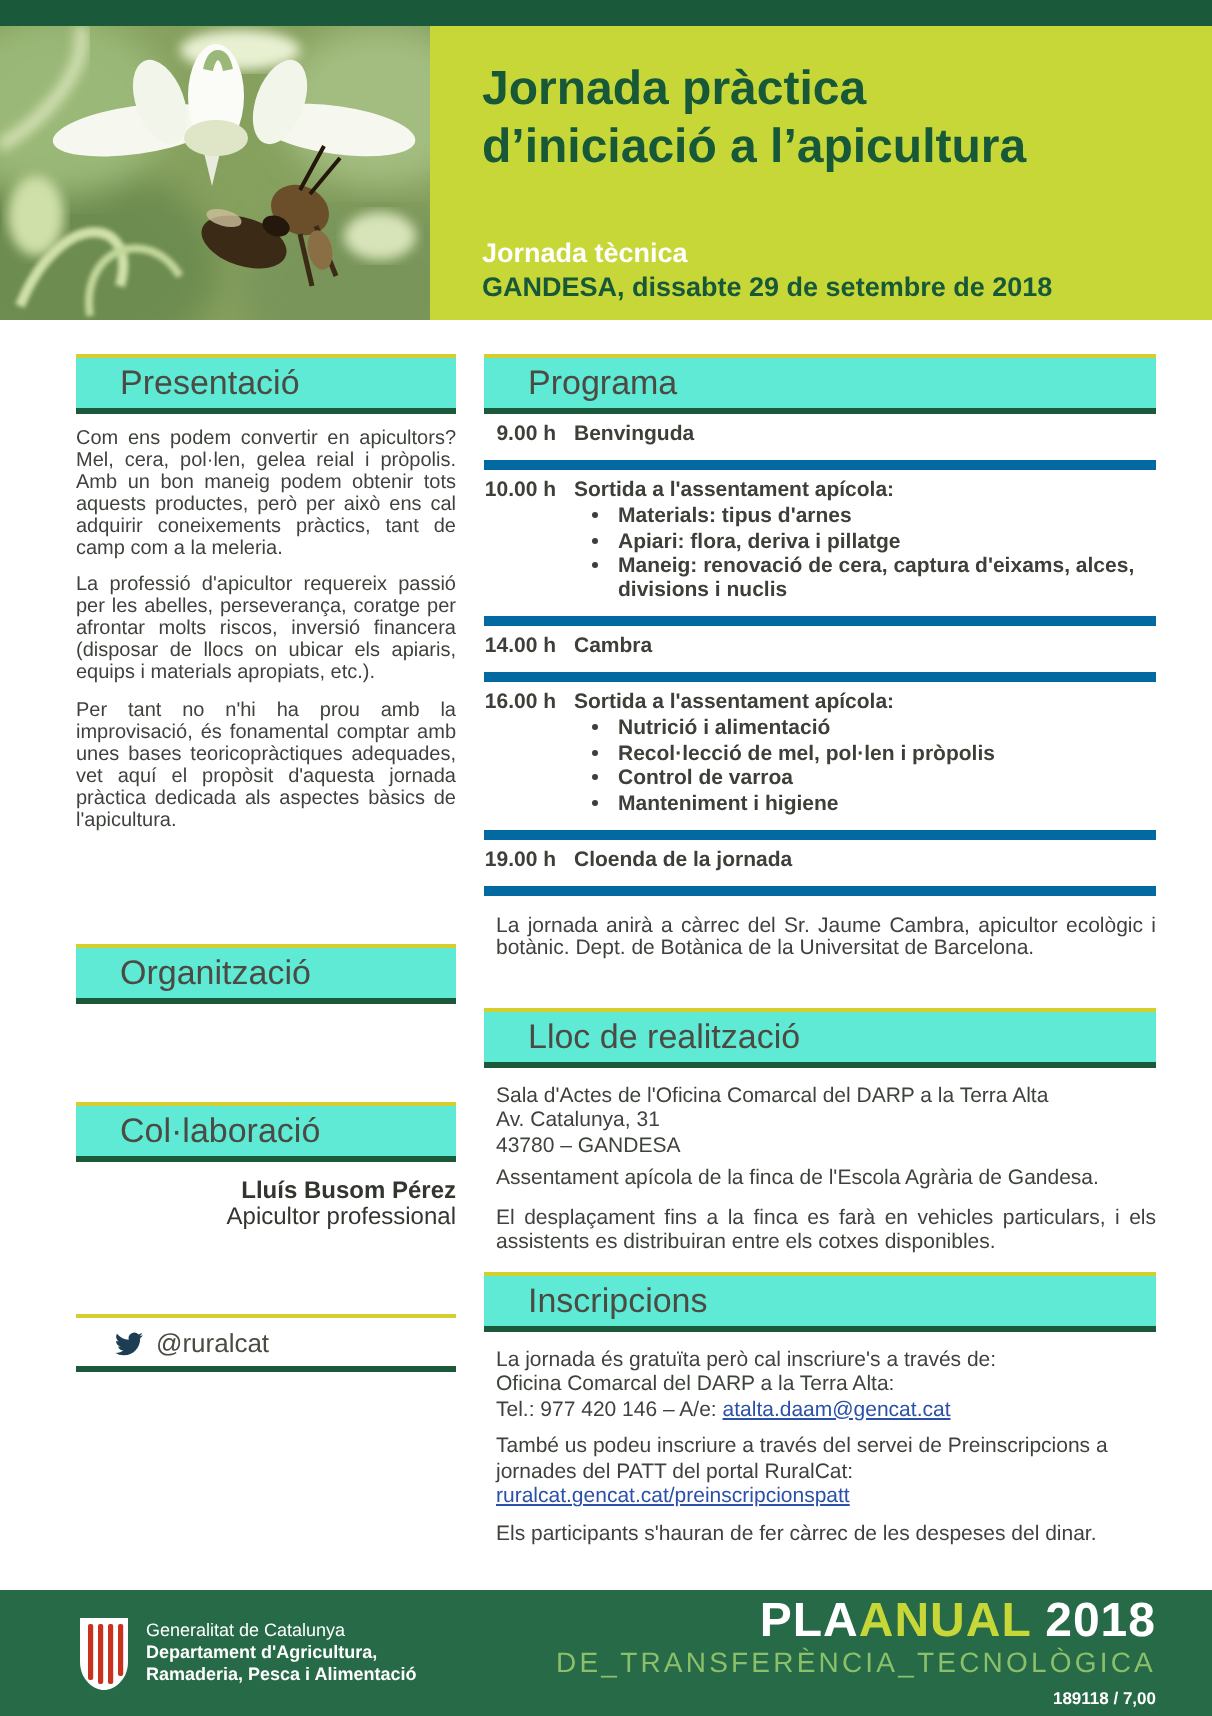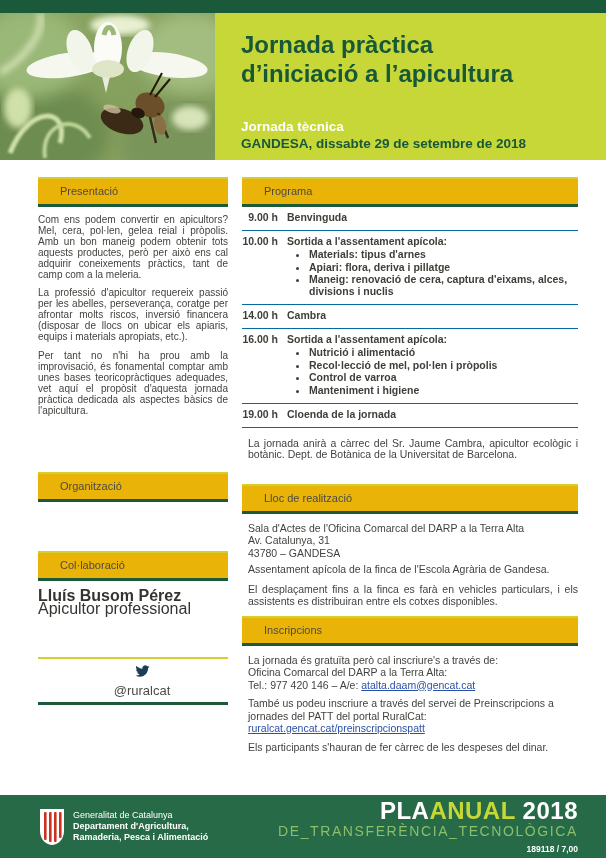--- a/index.html
+++ b/index.html
@@ -14,41 +14,41 @@
   .photo{width:215px;height:147px;flex:0 0 215px;overflow:hidden;}
   .photo svg{display:block;}
   .header-right{flex:1;background:#c6d737;position:relative;padding-left:26px;box-sizing:border-box;}
   .title{margin:17px 0 0;font-size:24px;line-height:29px;font-weight:bold;color:#175839;letter-spacing:0;}
   .subtitle-block{position:absolute;left:26px;bottom:8px;}
   .subtitle{font-size:13.5px;font-weight:bold;color:#ffffff;line-height:17px;}
   .dateline{font-size:13.5px;font-weight:bold;color:#175839;line-height:17px;}
   
   .main{padding:17px 28px 0 38px;display:grid;grid-template-columns:190px 336px;column-gap:14px;align-items:start;}
   .sec-head{
-    border-top:2px solid #d6ce2e;border-bottom:3px solid #1a5a3a;background:#eab308;
-    color:#4b4b44;font-size:11px;line-height:15px;padding:5px 4px 5px 22px;
+    border-top:2px solid #d6ce2e;border-bottom:3px solid #1a5a3a;background:#5eead4;
+    color:#4b4b44;font-size:17px;line-height:15px;padding:5px 4px 5px 22px;
   }
   
   .pres-body{margin-top:8px;font-size:10px;line-height:10.9px;text-align:justify;color:#3e423c;}
   .pres-body p{margin:0 0 8px;}
   .org-sec{margin-top:56px;}
   .org-body{margin-top:9px;text-align:center;font-size:10.5px;line-height:13px;color:#33362f;}
   .org-line{font-weight:bold;}
   .org-line + .org-line{margin-top:7px;}
   .collab-sec{margin-top:49px;}
-  .collab-body{margin-top:8px;text-align:left;font-size:16px;line-height:13px;color:#33362f;}
+  .collab-body{margin-top:8px;text-align:right;font-size:12px;line-height:13px;color:#33362f;}
   .collab-name{font-weight:bold;}
   .twitter-block{
     margin-top:42px;border-top:2px solid #d6ce2e;border-bottom:3px solid #1a5a3a;
-    padding:5px 0 4px 18px;display:flex;align-items:center;gap:5px;cursor:pointer;flex-direction:column;
+    padding:5px 0 4px 18px;display:flex;align-items:center;gap:5px;cursor:pointer;
   }
   .twitter-block svg{display:block;}
   .twitter-handle{font-size:13px;color:#4b4b44;}
   
-  .prog-row{border-bottom:1px solid #0369a1;padding:5px 0 6px;display:flex;font-size:10.5px;line-height:11.5px;color:#3c4038;font-weight:bold;}
+  .prog-row{border-bottom:5px solid #0369a1;padding:5px 0 6px;display:flex;font-size:10.5px;line-height:11.5px;color:#3c4038;font-weight:bold;}
   .prog-time{flex:0 0 36px;text-align:right;white-space:nowrap;}
   .prog-content{margin-left:9px;flex:1;}
   .prog-bullets{margin:2px 0 0;padding-left:22px;}
   .prog-bullets li{margin:0 0 1px;}
   .prog-note{margin:10px 0 0 6px;font-size:10.5px;line-height:11.5px;text-align:justify;color:#3e423c;}
   
   .lloc-sec{margin-top:23px;}
   .sec-body{margin:8px 0 0 6px;font-size:10.5px;line-height:12.5px;color:#3e423c;}
   .sec-body p{margin:0 0 7px;}
   .sec-body .just{text-align:justify;}

